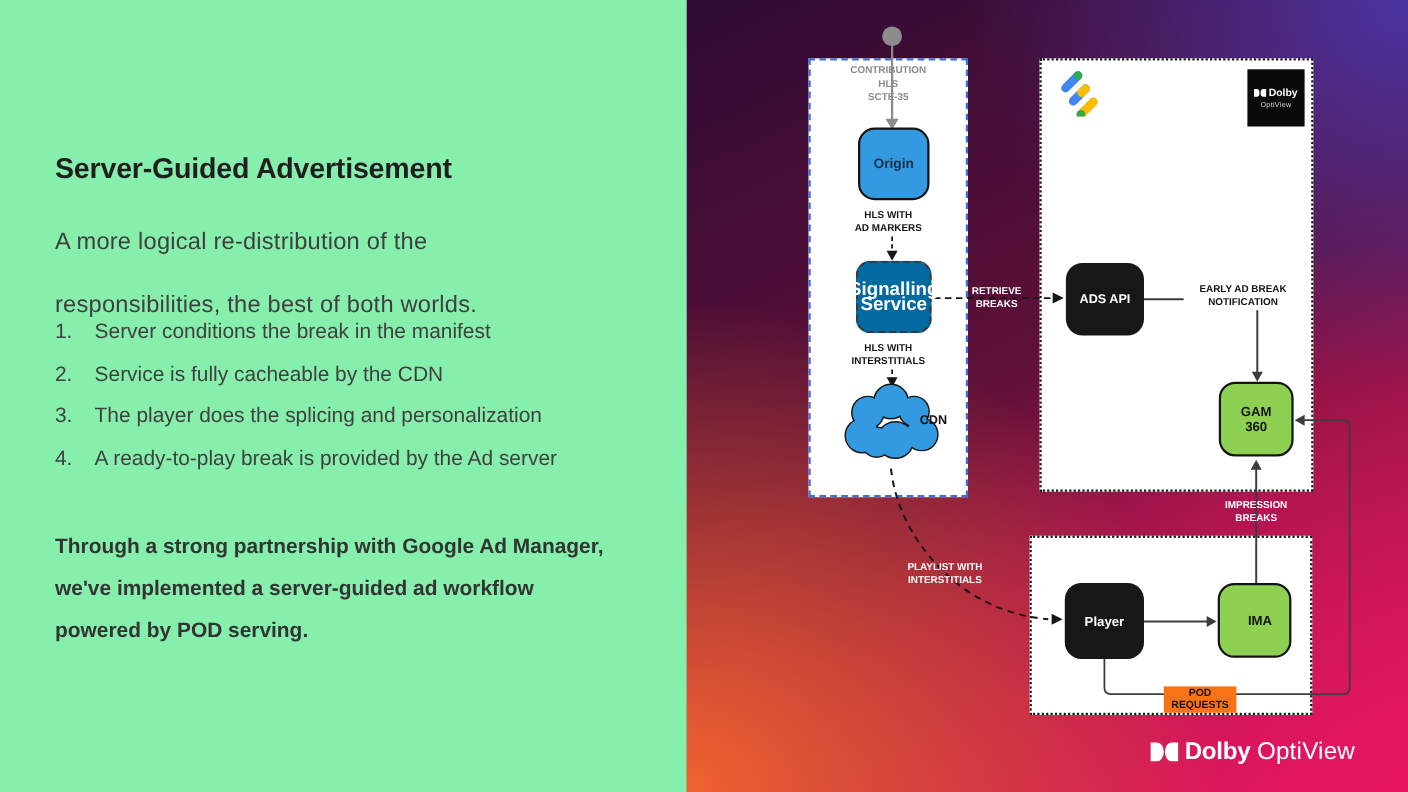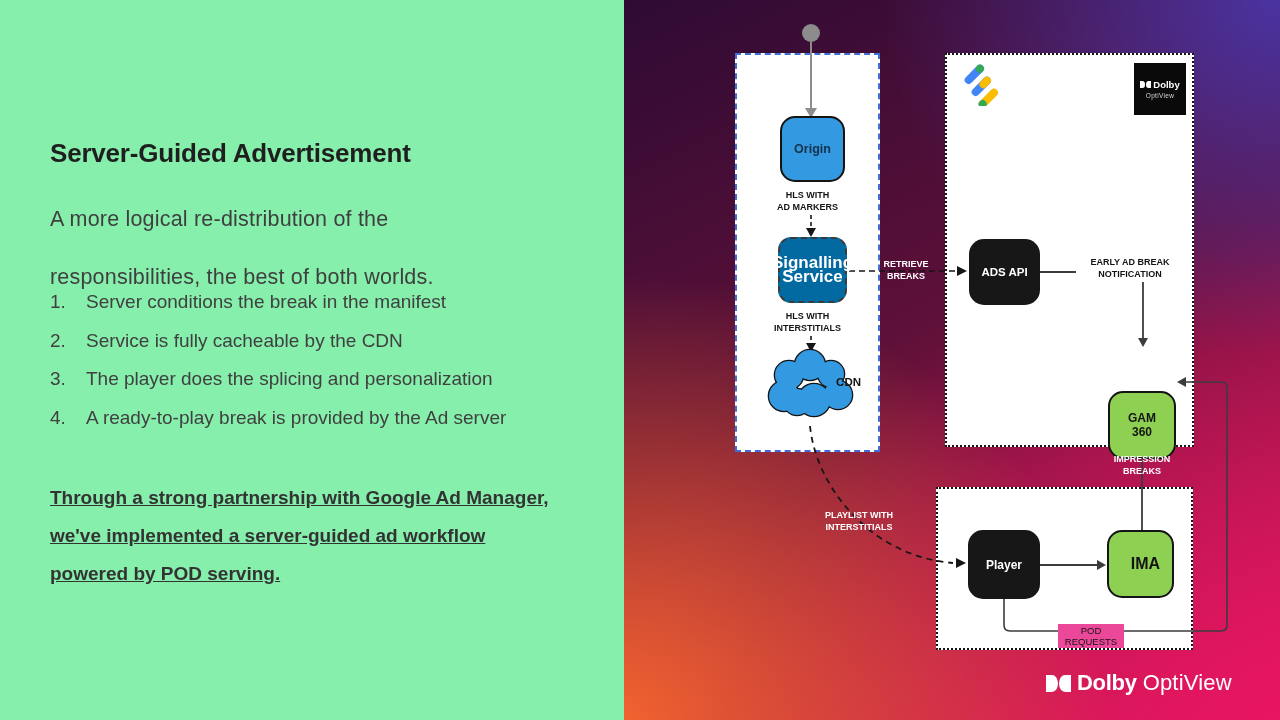--- a/index.html
+++ b/index.html
@@ -10,21 +10,21 @@
   
   .left-panel { position:absolute; left:0; top:0; width:624px; height:720px; background:#86efac; }
   .title { position:absolute; left:50px; top:138px; font-size:26px; font-weight:700; color:#1f1f1f; letter-spacing:-.2px; }
   .subtitle { position:absolute; left:50px; top:180px; font-size:21.5px; color:#3f3f3f; line-height:38px; font-weight:400; letter-spacing:.2px; }
   .subtitle span { display:block;margin-top:20px; }
   .num-list { position:absolute; left:50px; top:291px; }
   .num-item { position:relative; height:38.7px; font-size:19px; color:#404040; }
   .num-item .num { position:absolute; left:0; top:0; }
   .num-item .txt { position:absolute; left:36px; top:0; white-space:nowrap; }
   .closing { position:absolute; left:50px; top:479px; font-size:19px; font-weight:700; color:#333; line-height:38px; }
-  .closing span { display:block;text-decoration:underline; }
+  .closing span { display:block; }
 
   
   .gradient-panel { position:absolute; left:624px; top:0; width:656px; height:720px;
     background:
       radial-gradient(110% 90% at 100% 0%, rgba(74,53,165,.96) 0%, rgba(74,53,165,0) 55%),
       radial-gradient(120% 100% at 0% 100%, rgba(244,101,46,.97) 0%, rgba(244,101,46,0) 62%),
       radial-gradient(130% 110% at 105% 105%, rgba(236,20,100,.95) 0%, rgba(236,20,100,0) 68%),
       linear-gradient(155deg,#2e0b34 0%, #5e1038 45%, #a3184a 78%, #d11c55 100%);
   }
 
@@ -37,43 +37,43 @@
   
   .connectors { position:absolute; left:0; top:0; width:1280px; height:720px; pointer-events:none; }
 
   
   .node { position:absolute; display:flex; flex-direction:column; align-items:center; justify-content:center;
           border-radius:15px; font-weight:700; text-align:center; }
   .node span { display:block; line-height:14px; }
   .n-origin { left:780px; top:116px; width:65px; height:66px; background:#3399e0; border:2px solid #141414; color:#16324a; font-size:12.5px; }
   .n-signal { left:778px; top:237px; width:69px; height:66px; background:#0369a1; border:2px dashed #3a3a3a; color:#ffffff; font-size:17px; border-radius:13px; }
   .n-adsapi { left:969px; top:239px; width:71px; height:66px; background:#171717; color:#fff; font-size:11.5px; }
-  .n-gam    { left:1108px; top:347px; width:68px; height:68px; background:#8ed052; border:2px solid #141414; color:#141414; font-size:12px;margin-top:44px; }
+  .n-gam    { left:1108px; top:347px; width:68px; height:68px; background:#8ed052; border:2px solid #141414; color:#141414; font-size:12px; }
   .n-player { left:968px; top:530px; width:72px; height:69px; background:#171717; color:#fff; font-size:12px; }
-  .n-ima    { left:1107px; top:530px; width:67px; height:68px; background:#8ed052; border:2px solid #141414; color:#141414; font-size:16px;padding-left:10px; }
+  .n-ima    { left:1107px; top:530px; width:67px; height:68px; background:#8ed052; border:2px solid #141414; color:#141414; font-size:12px;padding-left:10px; }
 
   .start-dot { position:absolute; left:802px; top:24px; width:18px; height:18px; border-radius:50%; background:#8c8c8c; }
 
   .cloud-wrap { position:absolute; left:762px; top:348px; width:99px; height:75px; }
   .cloud-label { position:absolute; left:0; top:28px; width:99px; text-align:right; font-size:11.5px; font-weight:700; color:#141414; }
 
   
   .lbl { position:absolute; font-weight:700; text-align:center; }
   .lbl span { display:block; }
   .lbl-gray  { color:#8c8c8c; font-size:9px;  line-height:12.5px; }
   .lbl-dark  { color:#141414; font-size:9px;  line-height:11.5px; }
   .lbl-white { color:#ffffff; font-size:9px;  line-height:12px; }
   .l-contribution { left:735px; top:57px;  width:145px; }
   .l-admarkers    { left:735px; top:190px; width:145px; }
   .l-interstitials{ left:735px; top:311px; width:145px; }
   .l-retrieve     { left:876px; top:258px; width:60px; }
   .l-early        { left:1076px; top:255px; width:108px; background:#fff; padding:2px 0; }
   .l-impression   { left:1106px; top:453px; width:72px; }
   .l-playlist     { left:819px; top:509px; width:80px; }
-  .l-pod          { left:1058px; top:624px; width:66px; background:#ec4899; font-size:9.5px; color:#141414; font-weight:400; padding:1px 0; }
+  .l-pod          { left:1058px; top:624px; width:66px; background:#f97316; font-size:9.5px; color:#141414; font-weight:700; padding:1px 0; }
 
   
   .dolby-card { position:absolute; left:1134px; top:63px; width:52px; height:52px; background:#0a0a0a;
                 display:flex; flex-direction:column; align-items:center; justify-content:center; gap:2px; }
   .dolby-row { display:flex; align-items:center; gap:2px; }
   .dd { display:flex; gap:1px; }
   .dd i { display:block; background:#fff; }
   .dd .d-left  { border-radius:0 50% 50% 0 / 0 50% 50% 0; }
   .dd .d-right { border-radius:50% 0 0 50% / 50% 0 0 50%; }
   .dolby-card .dd i { width:5px; height:7px; }
@@ -156,20 +156,25 @@
 
     <path d="M1040 565 H1098" stroke="#3c3c3c" stroke-width="2" fill="none"></path>
     <polygon points="1097,560 1097,570 1106,565" fill="#3c3c3c"></polygon>
 
     <path d="M1004 599 V625 Q1004 631 1010 631 H1221 Q1227 631 1227 625 V388 Q1227 382 1221 382 H1180" stroke="#3c3c3c" stroke-width="1.6" fill="none"></path>
     <polygon points="1186,377 1186,387 1177,382" fill="#3c3c3c"></polygon>
   </svg>
 
   <div class="start-dot"></div>
 
+  <div class="lbl lbl-gray l-contribution">
+    <span>CONTRIBUTION</span>
+    <span>HLS</span>
+    <span>SCTE-35</span>
+  </div>
 
   <div class="node n-origin">
     <span>Origin</span>
   </div>
 
   <div class="lbl lbl-dark l-admarkers">
     <span>HLS WITH</span>
     <span>AD MARKERS</span>
   </div>
 

